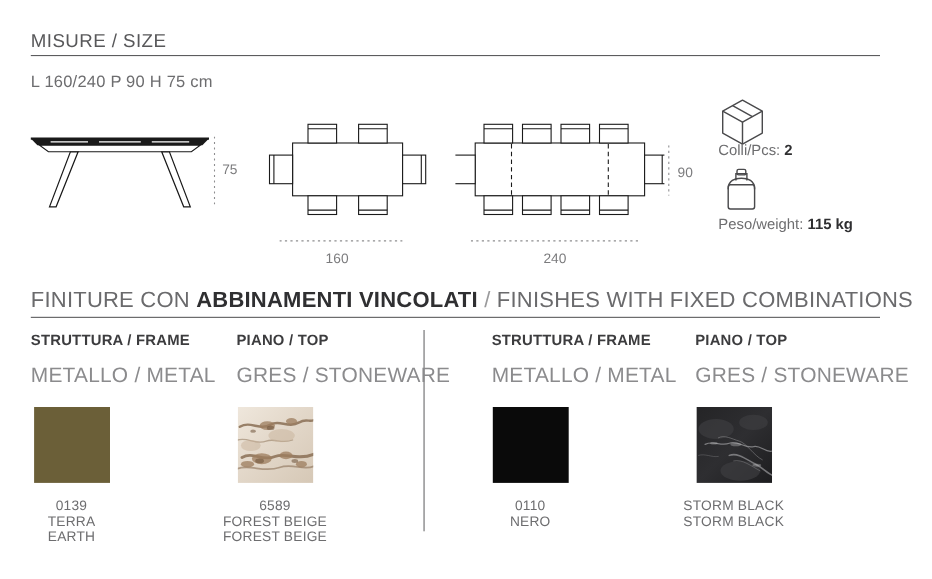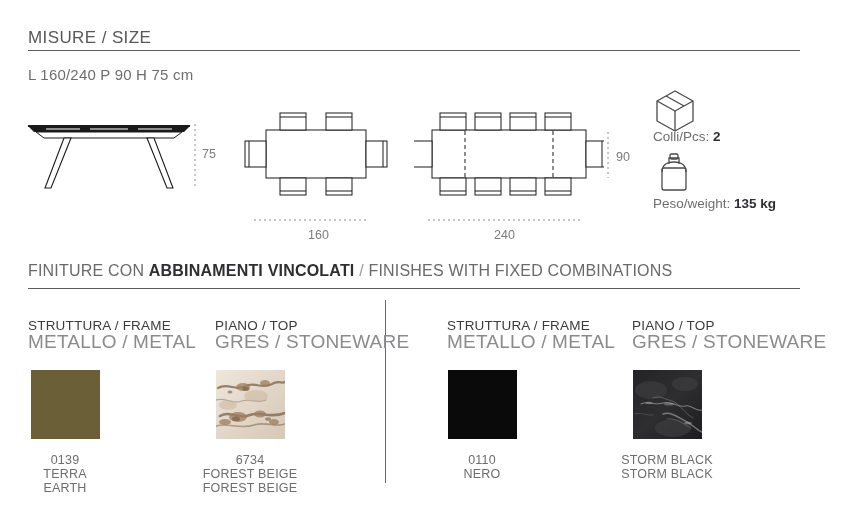--- a/index.html
+++ b/index.html
@@ -48,43 +48,42 @@
     position: absolute;
     font-size: 13.5px;
     color: #6d6d6f;
     white-space: nowrap;
   }
   .pack-text b { color: #2f2f31; font-weight: 700; }
 
   
   .fin-title {
     position: absolute;
-    font-size: 16px;
+    font-size: 20px;
     color: #6a6a6c;
     letter-spacing: .2px;
     white-space: nowrap;
     font-weight: 400;
   }
   .fin-title .strong { color: #2f2f31; font-weight: 700; }
   .fin-title .sep { color: #9a9a9c; }
 
   .vdiv {
     position: absolute;
     width: 1px;
     background: #6a6a6c;
   }
 
   .col-head {
     position: absolute;
     font-size: 13.5px;
-    font-weight: 400;
+    font-weight: 700;
     color: #3c3c3e;
     letter-spacing: .2px;
     white-space: nowrap;
-    margin-top: 16px;
   }
   .col-sub {
     position: absolute;
     font-size: 19px;
     font-weight: 400;
     color: #8b8b8d;
     letter-spacing: .2px;
     white-space: nowrap;
   }
 
@@ -161,21 +160,21 @@
         <rect x="126" y="37" width="21" height="26"></rect>
         <line x1="143" y1="37" x2="143" y2="63"></line>
       </g>
     </svg>
   </div>
   <div class="drawing" style="left:254px; top:208px; width:112px; height:4px;">
     <svg width="112" height="4" viewBox="0 0 112 4">
       <line x1="0" y1="2" x2="112" y2="2" stroke="#8e8e90" stroke-width="1" stroke-dasharray="2,3"></line>
     </svg>
   </div>
-  <div class="dim-label" style="left:296px; top:228px;margin-left:12px;">160</div>
+  <div class="dim-label" style="left:296px; top:228px;">160</div>
 
   <div class="drawing" style="left:414px; top:104px; width:190px; height:96px;">
     <svg width="190" height="96" viewBox="0 0 190 96">
       <g fill="#ffffff" stroke="#1a1a1a" stroke-width="1">
 
         <rect x="18" y="26" width="154" height="48"></rect>
 
         <rect x="26" y="9" width="26" height="17"></rect>
         <line x1="26" y1="13" x2="52" y2="13"></line>
         <rect x="61" y="9" width="26" height="17"></rect>
@@ -238,21 +237,21 @@
       <g fill="none" stroke="#4a4a4c" stroke-width="1.3">
         <rect x="6" y="16" width="24" height="22" rx="2"></rect>
         <path d="M6,20 C6,12 12,10 18,10 C24,10 30,12 30,20"></path>
         <path d="M13,12 L13,6 L23,6 L23,12"></path>
         <rect x="14" y="2" width="8" height="5" rx="1.5"></rect>
       </g>
     </svg>
   </div>
   <div class="pack-text" style="left:653px; top:196px;">
     <span>Peso/weight:</span>
-    <b>135 kg</b>
+    <b>115 kg</b>
   </div>
 
   <div class="fin-title" style="left:28px; top:262px;">
     <span>FINITURE CON </span><span class="strong">ABBINAMENTI VINCOLATI</span><span class="sep"> / </span><span>FINISHES WITH FIXED COMBINATIONS</span>
   </div>
   <div class="rule" style="left:28px; top:288px; width:772px;"></div>
 
   <div class="vdiv" style="left:385px; top:300px; height:183px;"></div>
 
   <div>
@@ -299,21 +298,21 @@
           <ellipse cx="52" cy="49" rx="3" ry="1.8"></ellipse>
           <ellipse cx="14" cy="22" rx="2.5" ry="1.5"></ellipse>
         </g>
         <g fill="#c9b49c" opacity="0.5">
           <ellipse cx="40" cy="26" rx="12" ry="6"></ellipse>
           <ellipse cx="12" cy="35" rx="9" ry="5"></ellipse>
         </g>
       </svg>
     </div>
     <div class="sw-caption" style="left:175px; top:453px;">
-      <span>6734</span>
+      <span>6589</span>
       <span>FOREST BEIGE</span>
       <span>FOREST BEIGE</span>
     </div>
   </div>
 
   <div>
     <div class="col-head" style="left:447px; top:302px;">STRUTTURA / FRAME</div>
     <div class="col-sub" style="left:447px; top:331px;">METALLO / METAL</div>
 
     <div class="col-head" style="left:632px; top:302px;">PIANO / TOP</div>

